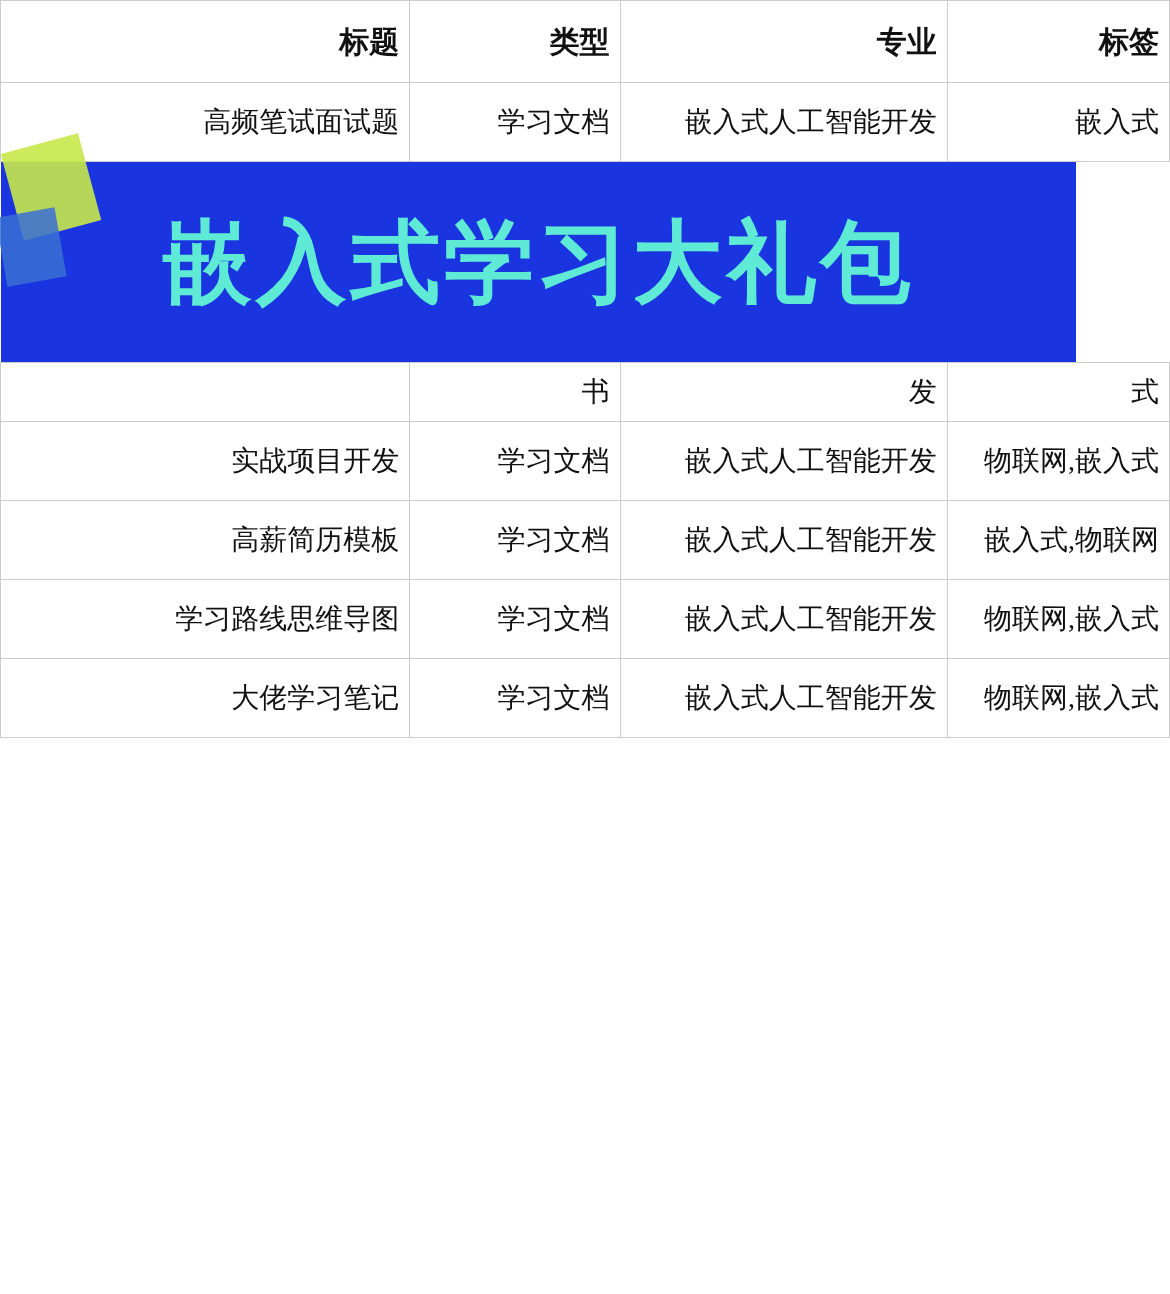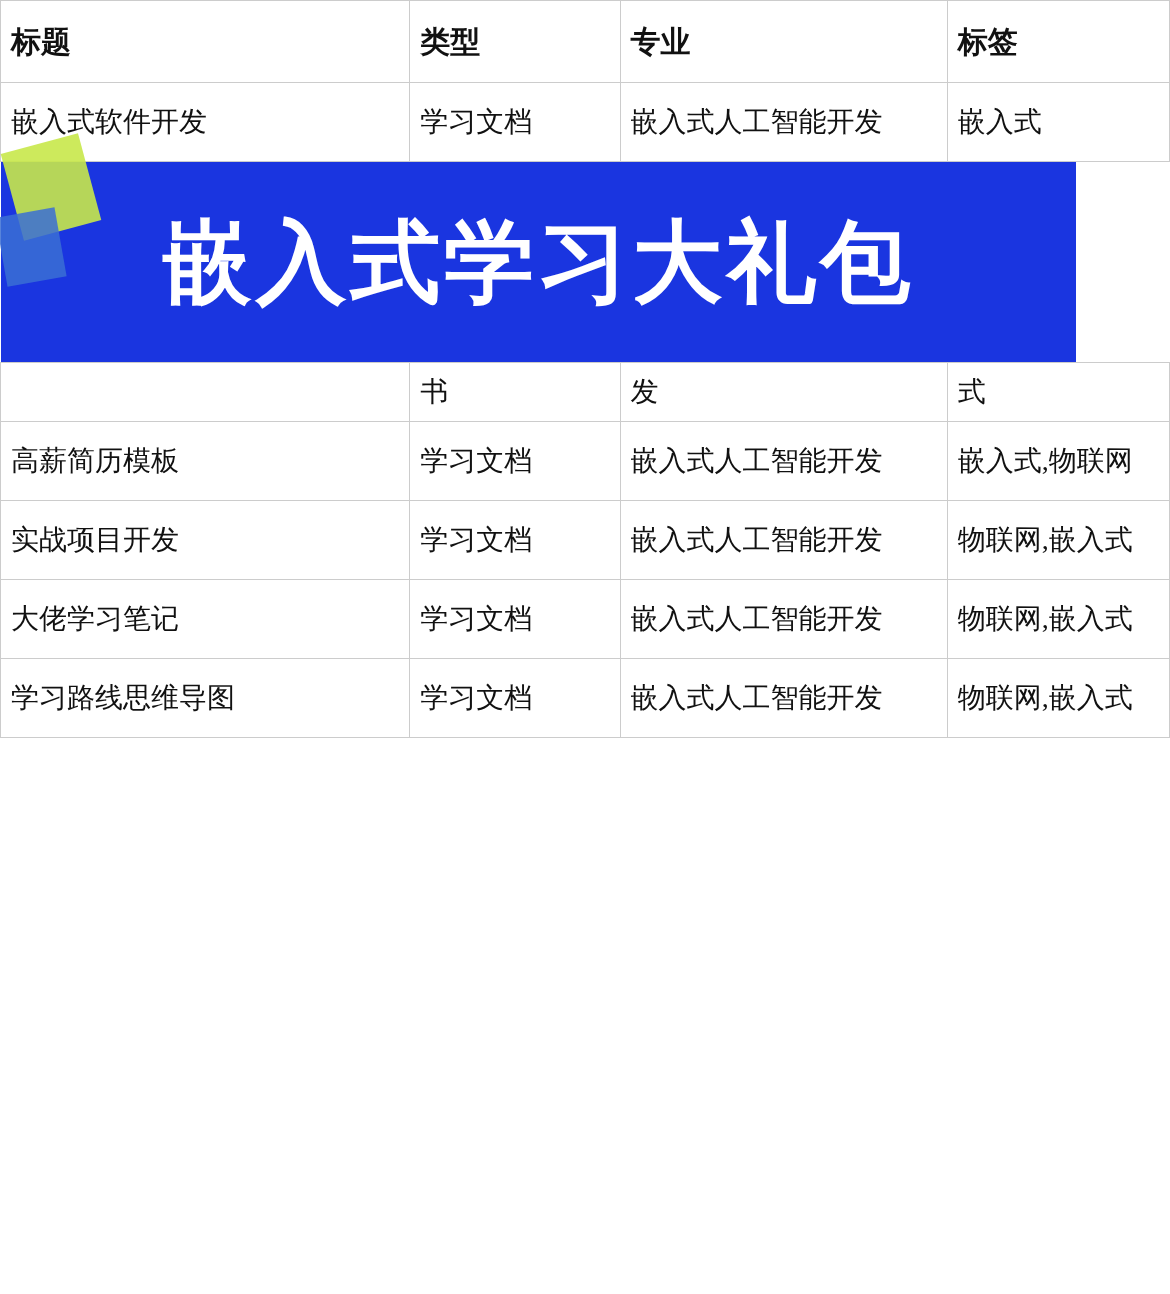--- a/index.html
+++ b/index.html
@@ -22,21 +22,21 @@
     }
 
     table {
       width: 100%;
       border-collapse: collapse;
       table-layout: fixed;
     }
 
     th, td {
       border: 1px solid #ccc;
-      text-align: left;
+      text-align: right;
       vertical-align: middle;
       padding: 18px 10px;
       font-size: 28px;
       line-height: 1.5;
       color: #111;
     }
 
     thead th {
       font-weight: bold;
       background: #fff;
@@ -68,21 +68,21 @@
       width: 92%;
       height: 100%;
       background: #1a35e0;
       display: flex;
       align-items: center;
       justify-content: center;
       z-index: 2;
     }
 
     .banner-text {
-      color: #ffffff;
+      color: #5eead4;
       font-size: 90px;
       font-weight: bold;
       font-family: "SimHei", "STHeiti", sans-serif;
       letter-spacing: 4px;
       white-space: nowrap;
     }
 
     .banner-row-partial td {
       padding: 8px 10px;
       font-size: 28px;
@@ -130,21 +130,21 @@
       <tr>
         <th>标题</th>
         <th>类型</th>
         <th>专业</th>
         <th>标签</th>
       </tr>
     </thead>
     <tbody id="table-body">
 
         <tr>
-    <td>嵌入式软件开发</td>
+    <td>高频笔试面试题</td>
     <td>学习文档</td>
     <td>嵌入式人工智能开发</td>
     <td>嵌入式</td>
   </tr>
         <tr class="banner-row">
   <td colspan="4">
     <div class="banner-cell">
 
       <div class="sticker-green"></div>
       <div class="sticker-blue"></div>
@@ -154,38 +154,38 @@
     </div>
   </td>
 </tr>
         <tr class="banner-row-partial">
   <td></td>
   <td>书</td>
   <td>发</td>
   <td>式</td>
 </tr>
         <tr>
+    <td>实战项目开发</td>
+    <td>学习文档</td>
+    <td>嵌入式人工智能开发</td>
+    <td>物联网,嵌入式</td>
+  </tr>
+        <tr>
     <td>高薪简历模板</td>
     <td>学习文档</td>
     <td>嵌入式人工智能开发</td>
     <td>嵌入式,物联网</td>
   </tr>
         <tr>
-    <td>实战项目开发</td>
+    <td>学习路线思维导图</td>
     <td>学习文档</td>
     <td>嵌入式人工智能开发</td>
     <td>物联网,嵌入式</td>
   </tr>
         <tr>
     <td>大佬学习笔记</td>
     <td>学习文档</td>
     <td>嵌入式人工智能开发</td>
     <td>物联网,嵌入式</td>
   </tr>
-        <tr>
-    <td>学习路线思维导图</td>
-    <td>学习文档</td>
-    <td>嵌入式人工智能开发</td>
-    <td>物联网,嵌入式</td>
-  </tr>
       </tbody>
   </table>
 </div>
 
 </body></html>

